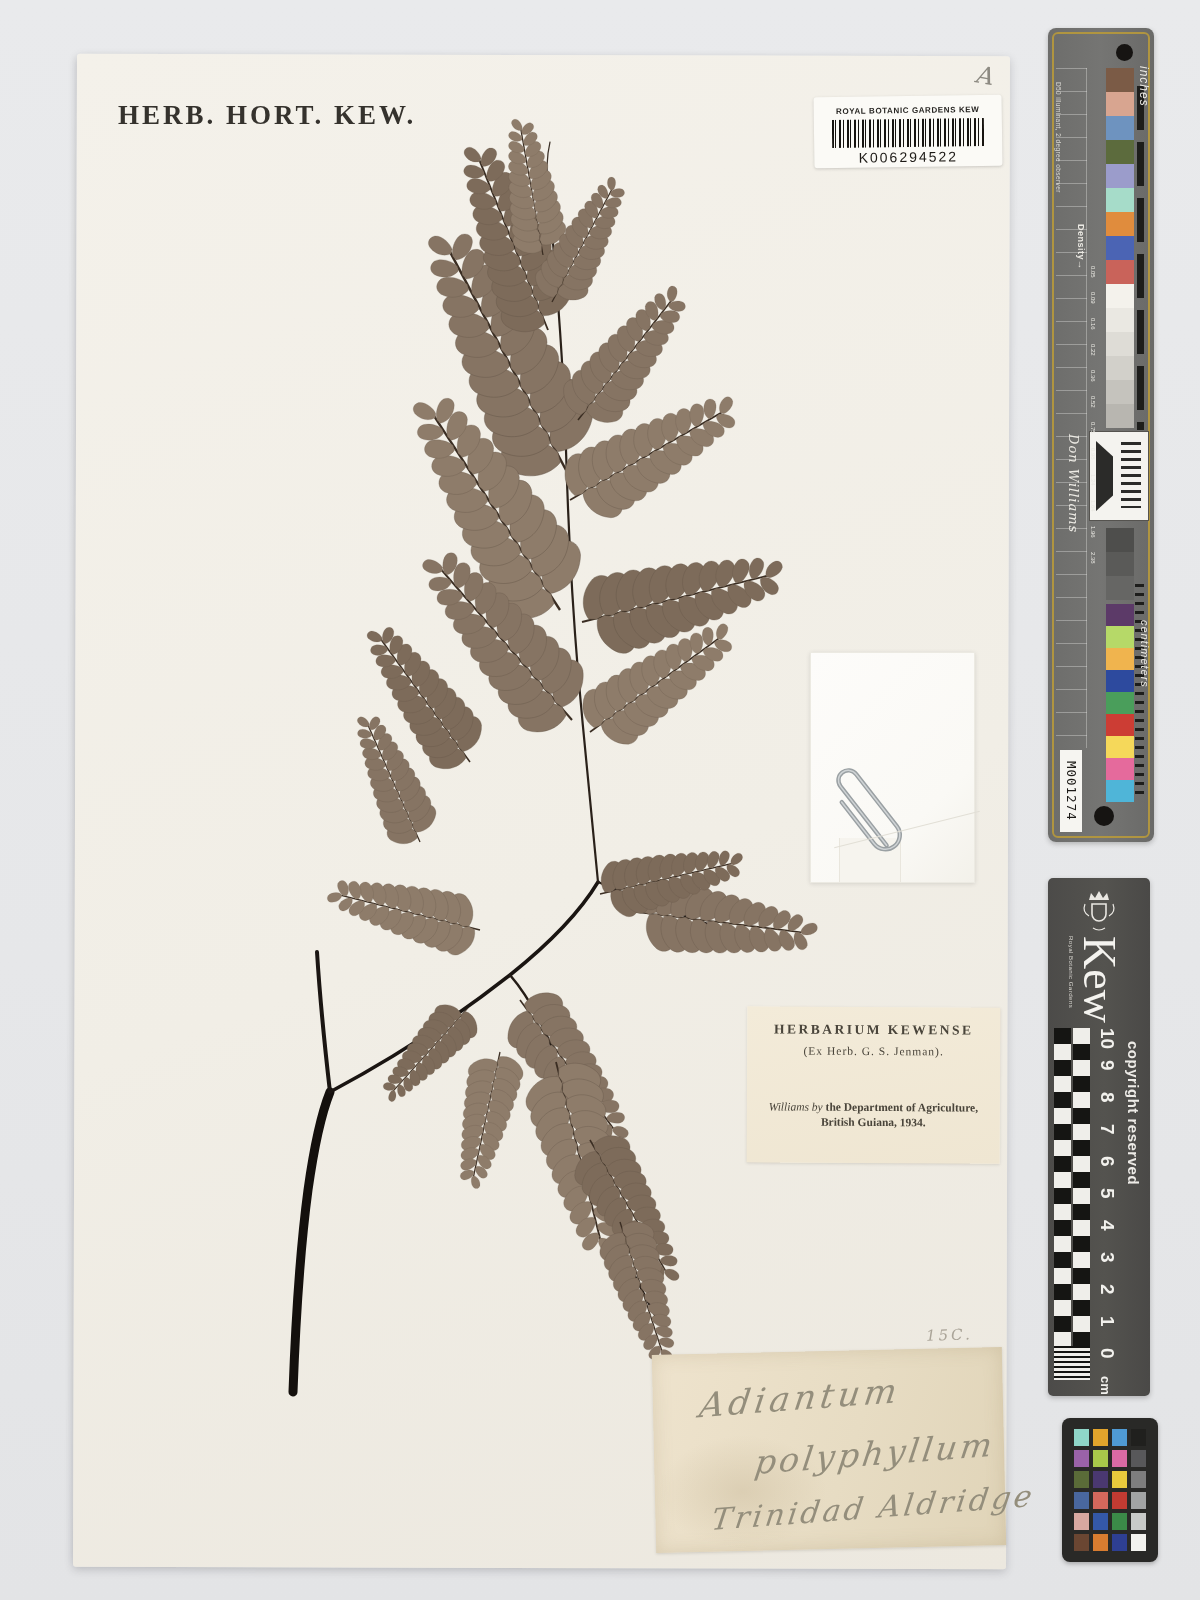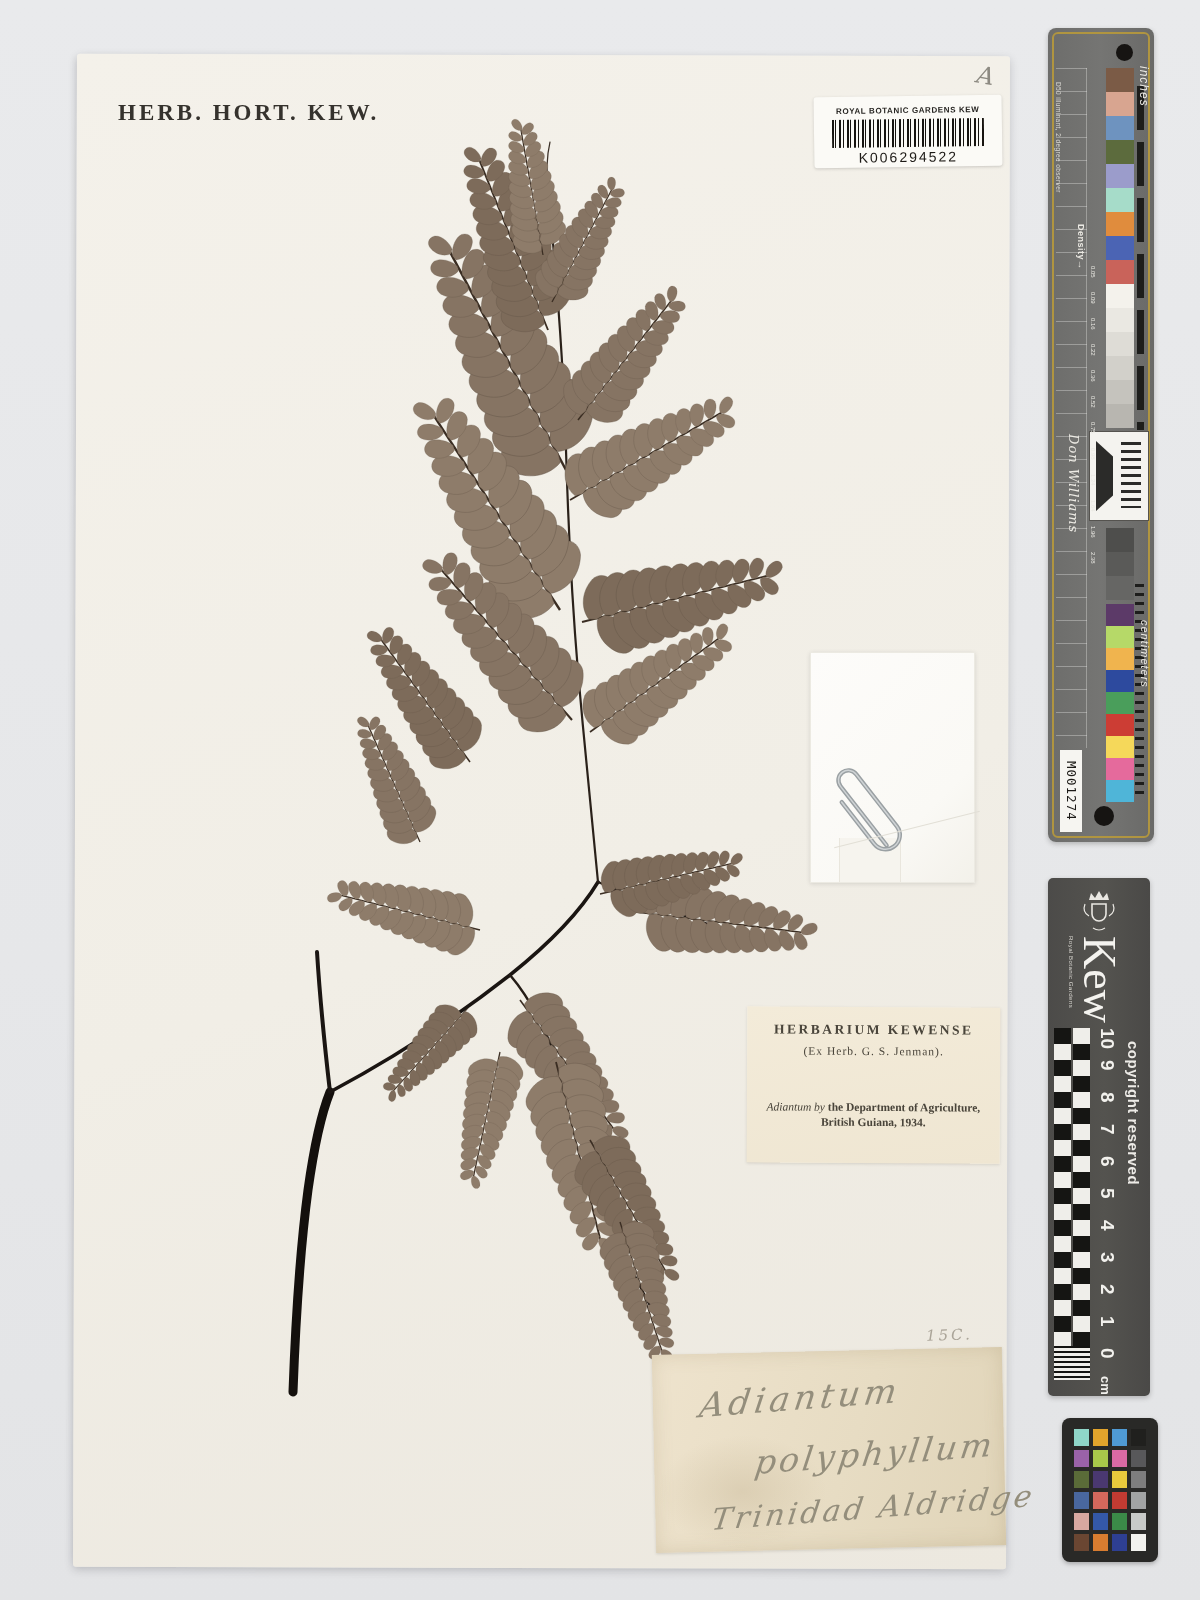--- a/index.html
+++ b/index.html
@@ -14,21 +14,21 @@
   
   .sheet{
     left:75px;top:55px;width:933px;height:1513px;border-radius:3px;
     background:linear-gradient(160deg,#f4f1ea 0%,#f1eee6 55%,#ece8df 100%);
     box-shadow:0 3px 9px rgba(60,60,70,.22), -4px 0 10px -6px rgba(60,60,70,.15);
     transform:rotate(.15deg);
   }
   .stamp{
     left:118px;top:100px;color:#35322d;
     font-family:"Liberation Serif","DejaVu Serif",serif;
-    font-size:23px;letter-spacing:3px;font-weight:600;
+    font-size:27px;letter-spacing:3px;font-weight:600;
   }
   .corner-a{
     left:977px;top:62px;color:#8d8a82;font-size:24px;font-style:italic;
     font-family:"DejaVu Serif",serif;transform:rotate(10deg);
   }
   .pencil-15c{
     left:926px;top:1326px;color:#aaa498;font-size:15px;font-style:italic;
     letter-spacing:3px;font-family:"DejaVu Serif",serif;transform:rotate(-2deg);
   }
 
@@ -242,21 +242,21 @@
 <div class="abs envelope">
   <svg class="abs clip" width="46" height="100" viewBox="0 0 46 100">
     <path d="M14,86 V18 a9,9 0 0 1 18,0 v60 a13,13 0 0 1 -26,0 V30" fill="none" stroke="#9aa0a3" stroke-width="4" stroke-linecap="round"></path>
     <path d="M14,86 V18 a9,9 0 0 1 18,0 v60 a13,13 0 0 1 -26,0 V30" fill="none" stroke="#cfd3d5" stroke-width="1.4" stroke-linecap="round"></path>
   </svg>
 </div>
 
 <div class="abs kew-label">
   <div class="kl-1">HERBARIUM  KEWENSE</div>
   <div class="kl-2">(Ex Herb. G. S. Jenman).</div>
-  <div class="kl-3"><span class="it">Adiantum by</span><span> the Department of Agriculture,</span></div>
+  <div class="kl-3"><span class="it">Williams by</span><span> the Department of Agriculture,</span></div>
   <div class="kl-4">British Guiana, 1934.</div>
 </div>
 
 <div class="abs pencil-15c">15C.</div>
 
 <div class="abs det-label">
   <div class="hw hw1">Adiantum</div>
   <div class="hw hw2">polyphyllum</div>
   <div class="hw hw3">Trinidad  Aldridge</div>
 </div>

